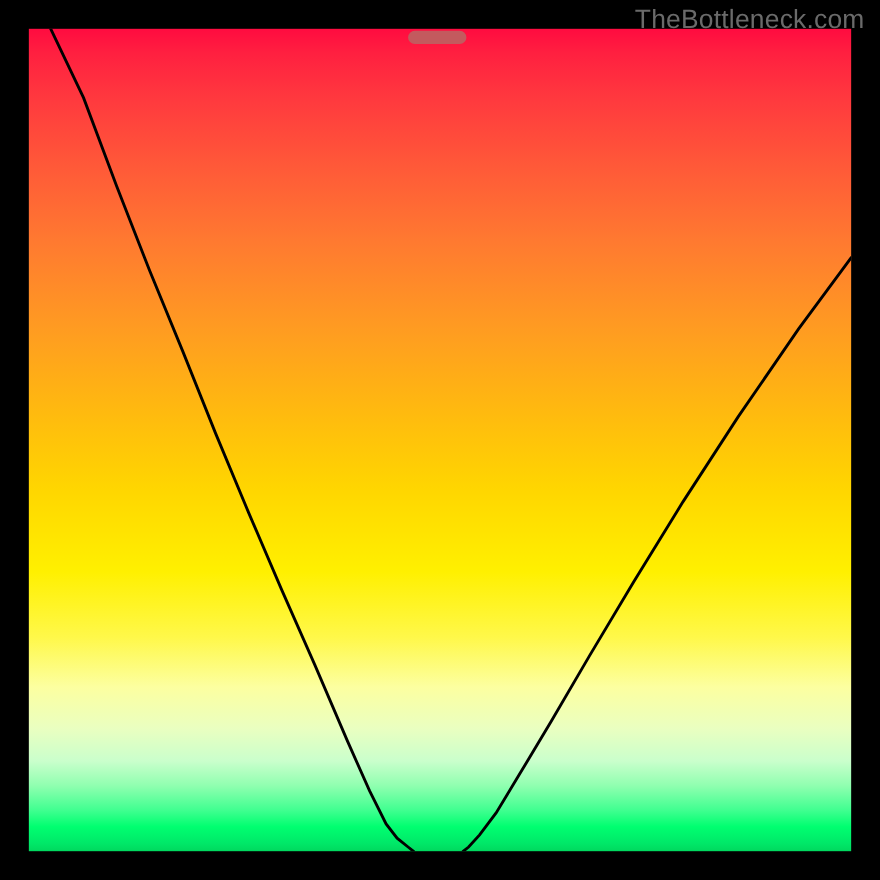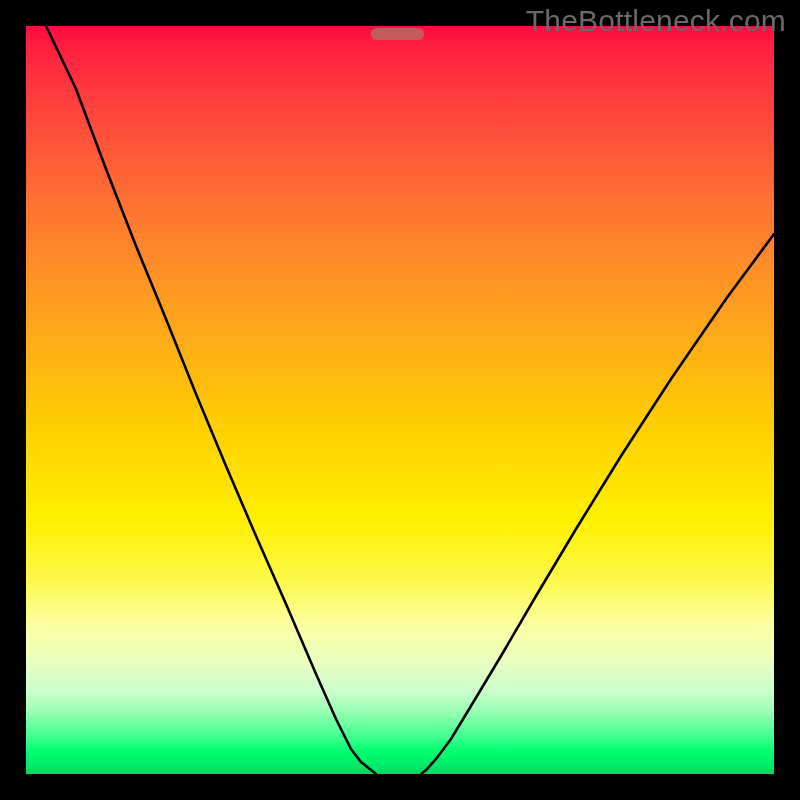--- a/index.html
+++ b/index.html
@@ -46,21 +46,21 @@
       #00ff70 97%,
       #00e868 99%,
       #00d85e 100%
     );
   }
   .watermark {
     position: absolute;
     top: 4px;
     right: 14px;
     color: #6a6a6a;
-    font-size: 30px;
+    font-size: 24px;
     font-weight: 500;
     letter-spacing: 0.2px;
     z-index: 5;
     user-select: none;
     text-align: right;
   }
   svg.curves {
     position: absolute;
     left: 0;
     top: 0;

